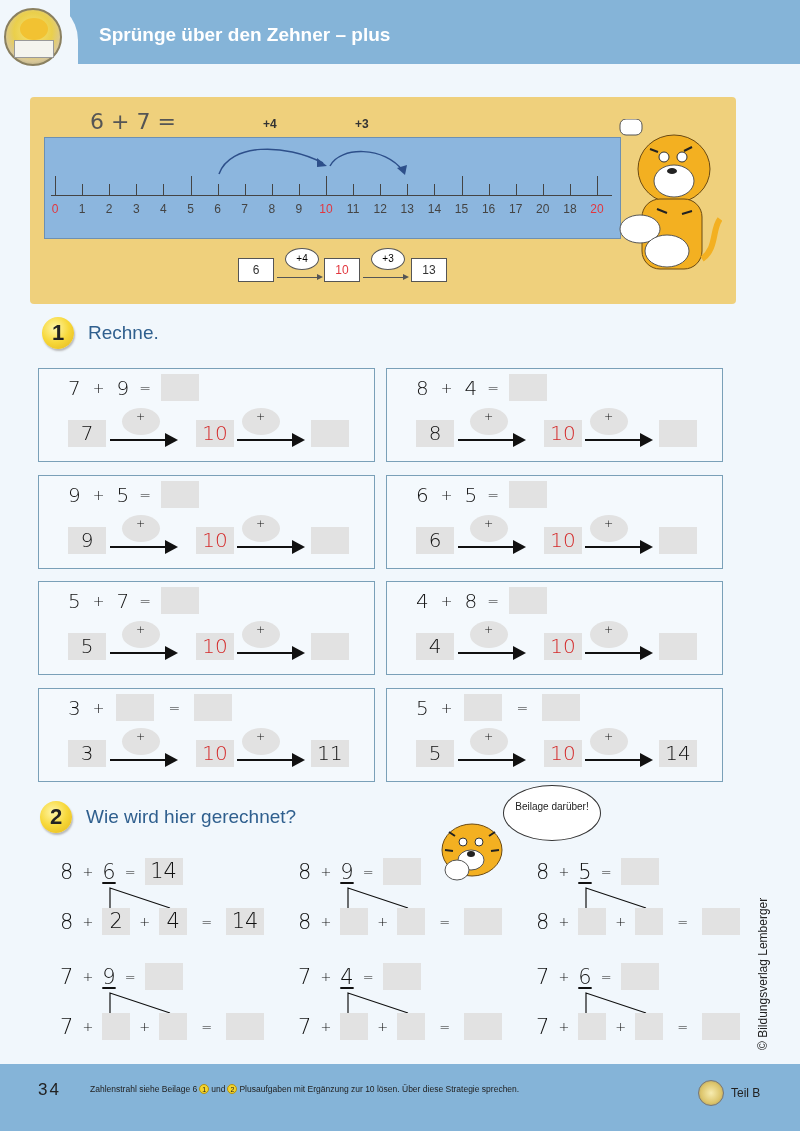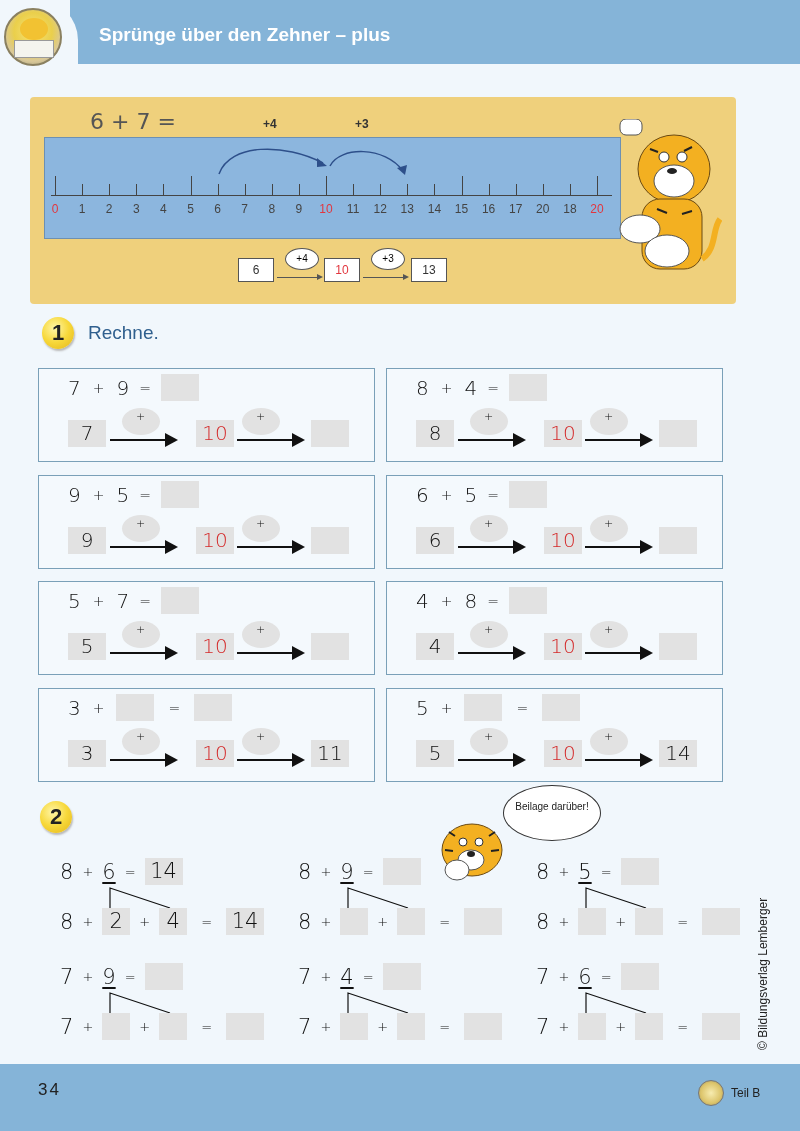--- a/index.html
+++ b/index.html
@@ -284,20 +284,21 @@
       <div class="arrow" style="left:71px;top:70px;width:64px;"></div>
       <div class="gcell red hw" style="left:157px;top:51px;">10</div>
       <div class="oval hw" style="left:203px;top:39px;">+</div>
       <div class="arrow" style="left:198px;top:70px;width:64px;"></div>
       <div class="gcell hw" style="left:272px;top:51px;">14</div>
     </div>
   </div>
 
 <div class="task-head" style="left:40px;top:801px;">
   <div class="task-badge">2</div>
+  <div class="task-text">Wie wird hier gerechnet?</div>
 </div>
 
 <div class="speech">
   <span>Beilage darüber!</span>
 </div>
 <svg class="tiger2" viewBox="0 0 70 64">
   <ellipse cx="35" cy="30" rx="30" ry="26" fill="#f3b021" stroke="#6b4a12"></ellipse>
   <circle cx="26" cy="22" r="4" fill="#fff" stroke="#333"></circle>
     <circle cx="42" cy="22" r="4" fill="#fff" stroke="#333"></circle>
   <ellipse cx="34" cy="40" rx="13" ry="10" fill="#fff" stroke="#555"></ellipse>
@@ -432,15 +433,22 @@
         <span class="pl" style="margin:0 14px;">=</span>
         <span class="dbox"></span>
       </div>
     </div>
   </div>
 
 <div class="copyright">© Bildungsverlag Lemberger</div>
 
 <div class="footer">
   <div class="page-num">34</div>
+  <div class="footer-note">
+    <span>Zahlenstrahl siehe Beilage 6</span>
+    <span class="mini-badge">1</span>
+    <span>und</span>
+    <span class="mini-badge">2</span>
+    <span>Plusaufgaben mit Ergänzung zur 10 lösen. Über diese Strategie sprechen.</span>
+  </div>
   <div class="part-icon"></div>
   <div class="part-label">Teil B</div>
 </div>
 
 </body></html>

